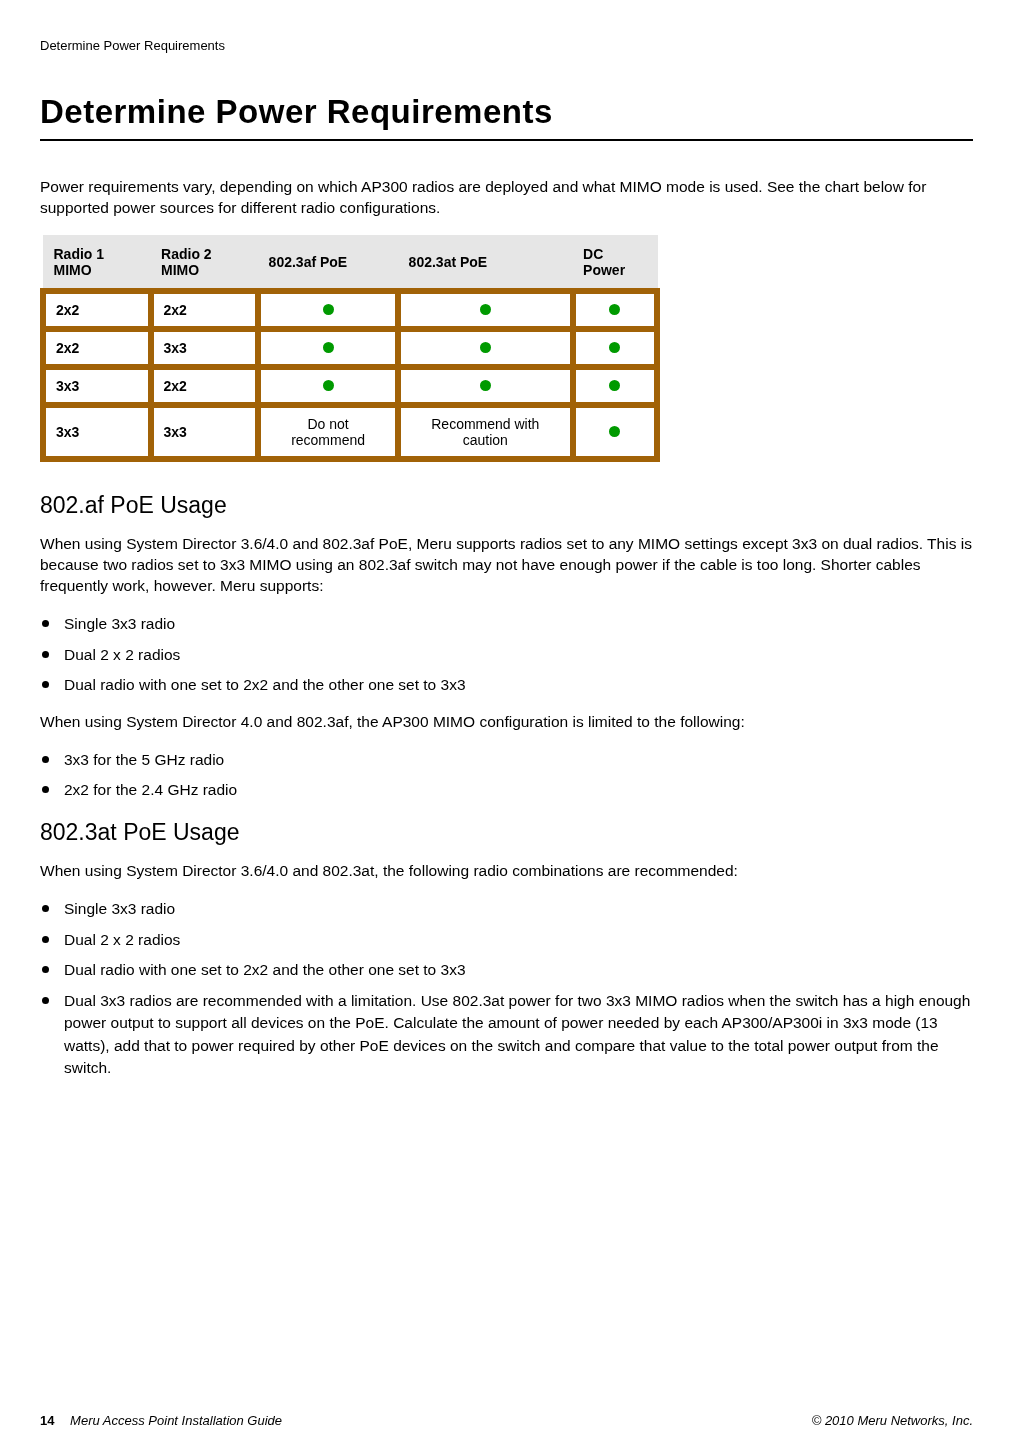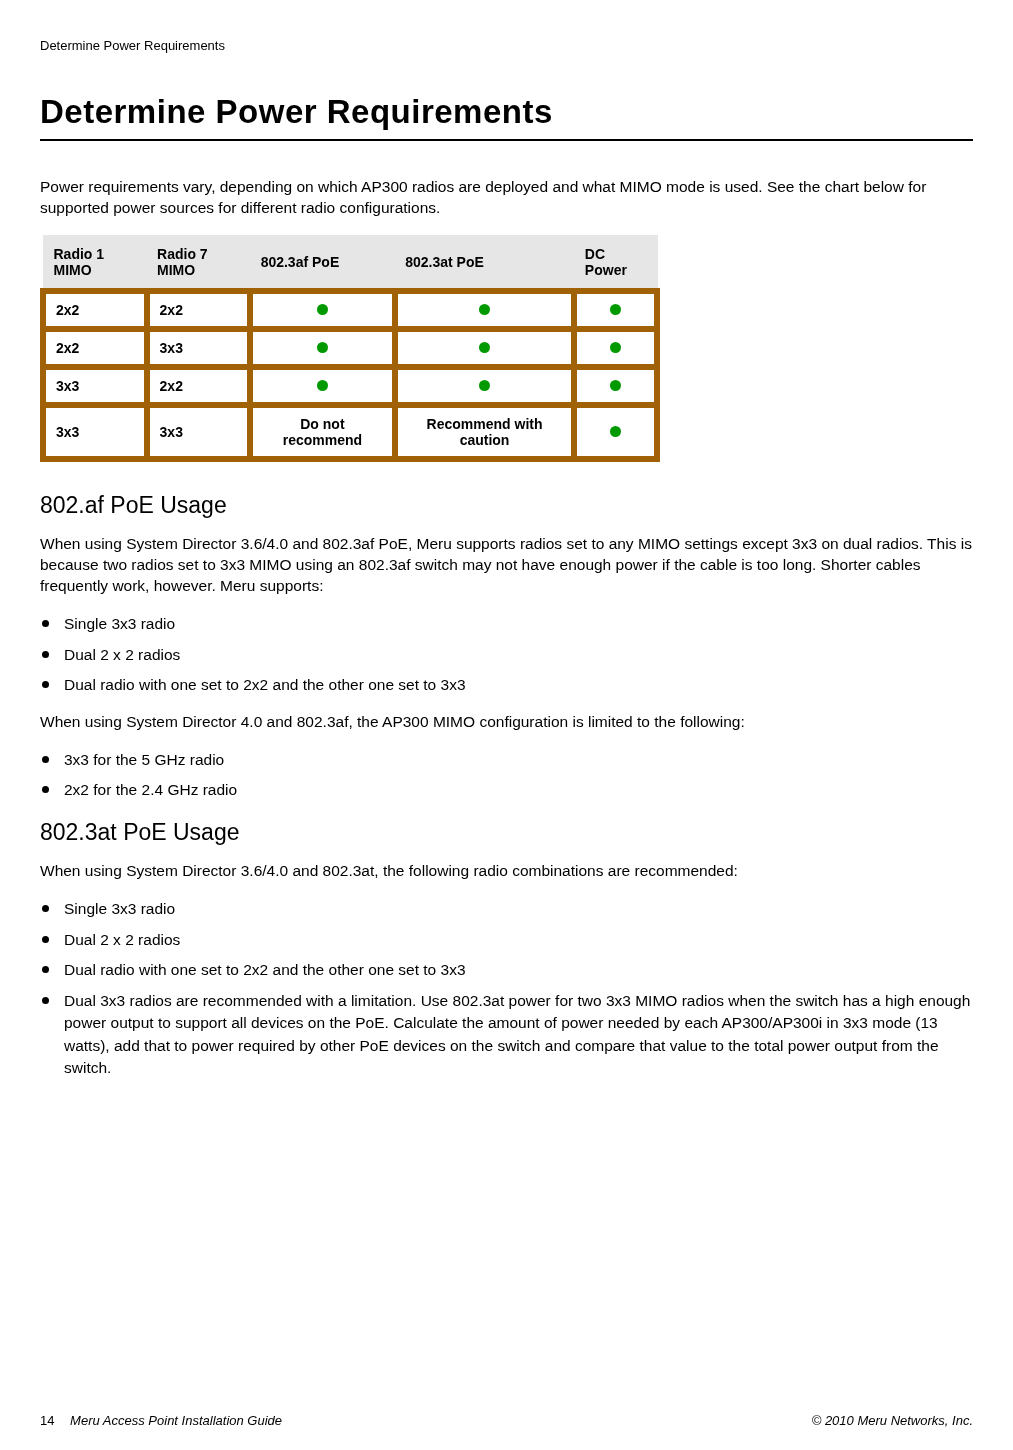--- a/index.html
+++ b/index.html
@@ -58,21 +58,21 @@
   table.power-table td {
     border: 6px solid #a16207;
     padding: 8px 10px;
     vertical-align: middle;
     text-align: left;
     font-weight: bold;
     font-family: Arial, sans-serif;
   }
   table.power-table td.center {
     text-align: center;
-    font-weight: bold;
+    font-weight: normal;
     font-family: Verdana, Arial, sans-serif;
   }
   .dot {
     display: inline-block;
     width: 11px;
     height: 11px;
     border-radius: 50%;
     background: #009a00;
   }
   h2 {
@@ -108,21 +108,21 @@
     bottom: 22px;
     left: 40px;
     right: 40px;
     display: flex;
     justify-content: space-between;
     font-size: 13px;
     font-style: italic;
     font-family: Arial, sans-serif;
   }
   .footer .pagenum {
-    font-weight: normal;
+    font-weight: bold;
     font-style: normal;
     margin-right: 12px;
   }
   .footer .left {
     font-style: italic;
   }
   .footer .left .pagenum {
     font-style: normal;
   }
 </style>
@@ -135,21 +135,21 @@
 
   <h1>Determine Power Requirements</h1>
   <hr class="title-rule">
 
   <p class="body-text">Power requirements vary, depending on which AP300 radios are deployed and what MIMO mode is used. See the chart below for supported power sources for different radio configurations.</p>
 
   <table class="power-table">
     <thead>
       <tr>
         <th>Radio 1 MIMO</th>
-        <th>Radio 7 MIMO</th>
+        <th>Radio 2 MIMO</th>
         <th class="center">802.3af PoE</th>
         <th class="center">802.3at PoE</th>
         <th class="center">DC Power</th>
       </tr>
     </thead>
     <tbody>
 
     <tr>
           <td>2x2</td>
           <td>2x2</td>

